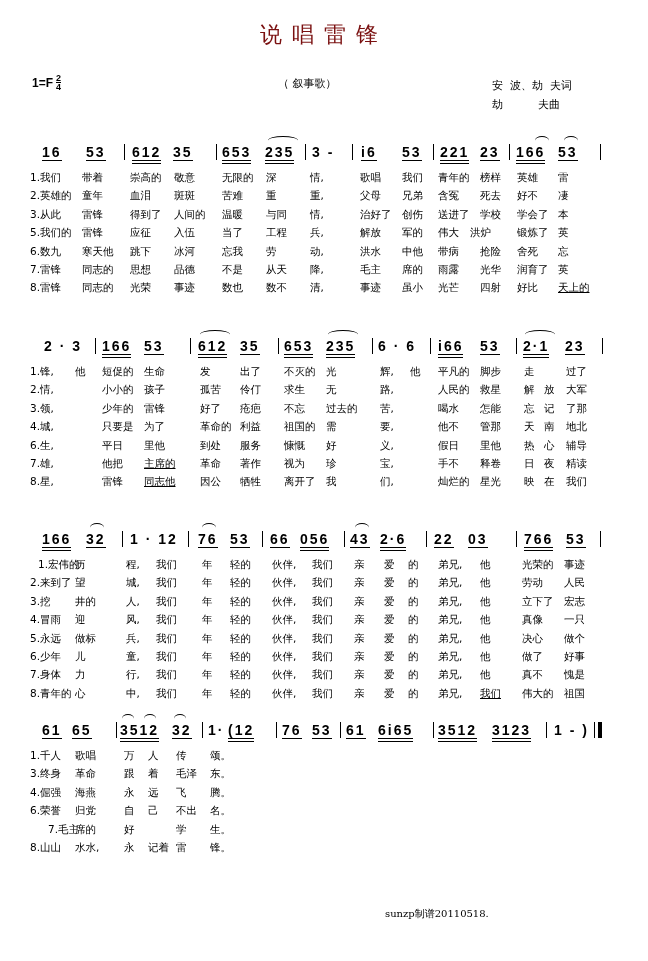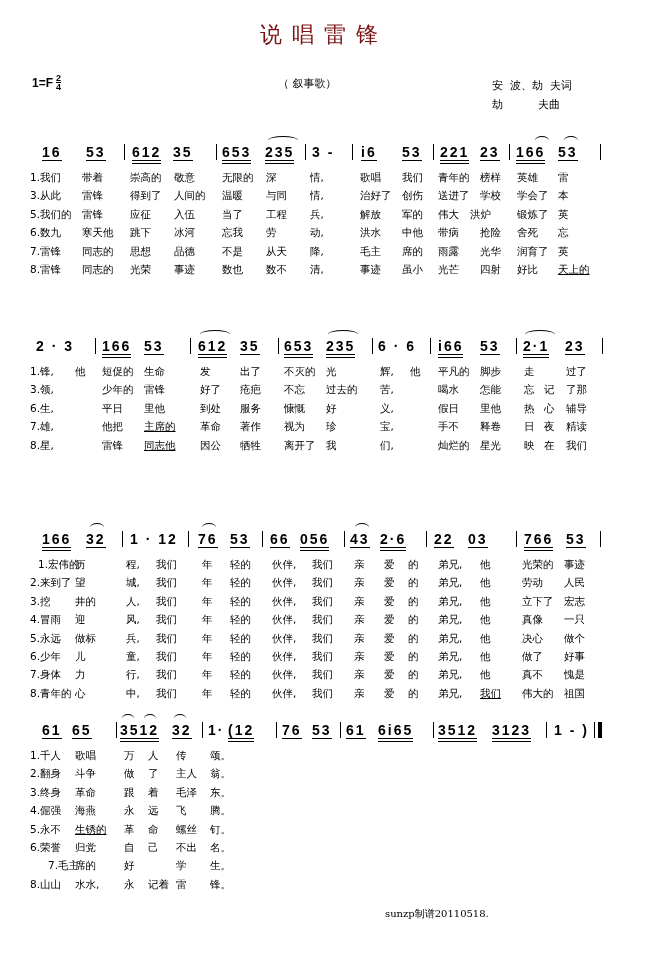--- a/index.html
+++ b/index.html
@@ -85,20 +85,35 @@
         <span class="lc" style="left:236px">深</span>
         <span class="lc" style="left:280px">情,</span>
         <span class="lc" style="left:330px">歌唱</span>
         <span class="lc" style="left:372px">我们</span>
         <span class="lc" style="left:408px">青年的</span>
         <span class="lc" style="left:450px">榜样</span>
         <span class="lc" style="left:487px">英雄</span>
         <span class="lc" style="left:528px">雷</span>
     </div>
     <div class="lrow">
+      <span class="lc" style="left:0">2.英雄的</span>
+        <span class="lc" style="left:52px">童年</span>
+        <span class="lc" style="left:100px">血泪</span>
+        <span class="lc" style="left:144px">斑斑</span>
+        <span class="lc" style="left:192px">苦难</span>
+        <span class="lc" style="left:236px">重</span>
+        <span class="lc" style="left:280px">重,</span>
+        <span class="lc" style="left:330px">父母</span>
+        <span class="lc" style="left:372px">兄弟</span>
+        <span class="lc" style="left:408px">含冤</span>
+        <span class="lc" style="left:450px">死去</span>
+        <span class="lc" style="left:487px">好不</span>
+        <span class="lc" style="left:528px">凄</span>
+    </div>
+    <div class="lrow">
       <span class="lc" style="left:0">3.从此</span>
         <span class="lc" style="left:52px">雷锋</span>
         <span class="lc" style="left:100px">得到了</span>
         <span class="lc" style="left:144px">人间的</span>
         <span class="lc" style="left:192px">温暖</span>
         <span class="lc" style="left:236px">与同</span>
         <span class="lc" style="left:280px">情,</span>
         <span class="lc" style="left:330px">治好了</span>
         <span class="lc" style="left:372px">创伤</span>
         <span class="lc" style="left:408px">送进了</span>
@@ -164,21 +179,21 @@
         <span class="lc" style="left:408px">光芒</span>
         <span class="lc" style="left:450px">四射</span>
         <span class="lc" style="left:487px">好比</span>
         <span class="lc uline" style="left:528px">天上的</span>
     </div>
   </div>
 </div>
 
 <div class="system" style="top:332px">
   <div class="notes">
-    <span class="m" style="left:36px">2 · 3</span>
+    <span class="m" style="left:44px">2 · 3</span>
     <span class="bar" style="left:95px"></span>
     <span class="m u2" style="left:102px">166</span>
     <span class="m u1" style="left:144px">53</span>
     <span class="bar" style="left:190px"></span>
     <span class="slur" style="left:200px;width:30px"></span>
     <span class="m u2" style="left:198px">612</span>
     <span class="m u1" style="left:240px">35</span>
     <span class="bar" style="left:278px"></span>
     <span class="m u2" style="left:284px">653</span>
     <span class="slur" style="left:328px;width:30px"></span>
@@ -206,35 +221,69 @@
         <span class="lc" style="left:296px">光</span>
         <span class="lc" style="left:350px">辉,</span>
         <span class="lc" style="left:380px">他</span>
         <span class="lc" style="left:408px">平凡的</span>
         <span class="lc" style="left:450px">脚步</span>
         <span class="lc" style="left:494px">走</span>
         <span class="lc" style="left:514px"></span>
         <span class="lc" style="left:536px">过了</span>
       </div>
     <div class="lrow">
+        <span class="lc" style="left:0">2.情,</span>
+        <span class="lc" style="left:45px"></span>
+        <span class="lc" style="left:72px">小小的</span>
+        <span class="lc" style="left:114px">孩子</span>
+        <span class="lc" style="left:170px">孤苦</span>
+        <span class="lc" style="left:210px">伶仃</span>
+        <span class="lc" style="left:254px">求生</span>
+        <span class="lc" style="left:296px">无</span>
+        <span class="lc" style="left:350px">路,</span>
+        <span class="lc" style="left:380px"></span>
+        <span class="lc" style="left:408px">人民的</span>
+        <span class="lc" style="left:450px">救星</span>
+        <span class="lc" style="left:494px">解</span>
+        <span class="lc" style="left:514px">放</span>
+        <span class="lc" style="left:536px">大军</span>
+      </div>
+    <div class="lrow">
         <span class="lc" style="left:0">3.领,</span>
         <span class="lc" style="left:45px"></span>
         <span class="lc" style="left:72px">少年的</span>
         <span class="lc" style="left:114px">雷锋</span>
         <span class="lc" style="left:170px">好了</span>
         <span class="lc" style="left:210px">疮疤</span>
         <span class="lc" style="left:254px">不忘</span>
         <span class="lc" style="left:296px">过去的</span>
         <span class="lc" style="left:350px">苦,</span>
         <span class="lc" style="left:380px"></span>
         <span class="lc" style="left:408px">喝水</span>
         <span class="lc" style="left:450px">怎能</span>
         <span class="lc" style="left:494px">忘</span>
         <span class="lc" style="left:514px">记</span>
         <span class="lc" style="left:536px">了那</span>
+      </div>
+    <div class="lrow">
+        <span class="lc" style="left:0">4.城,</span>
+        <span class="lc" style="left:45px"></span>
+        <span class="lc" style="left:72px">只要是</span>
+        <span class="lc" style="left:114px">为了</span>
+        <span class="lc" style="left:170px">革命的</span>
+        <span class="lc" style="left:210px">利益</span>
+        <span class="lc" style="left:254px">祖国的</span>
+        <span class="lc" style="left:296px">需</span>
+        <span class="lc" style="left:350px">要,</span>
+        <span class="lc" style="left:380px"></span>
+        <span class="lc" style="left:408px">他不</span>
+        <span class="lc" style="left:450px">管那</span>
+        <span class="lc" style="left:494px">天</span>
+        <span class="lc" style="left:514px">南</span>
+        <span class="lc" style="left:536px">地北</span>
       </div>
     <div class="lrow">
         <span class="lc" style="left:0">6.生,</span>
         <span class="lc" style="left:45px"></span>
         <span class="lc" style="left:72px">平日</span>
         <span class="lc" style="left:114px">里他</span>
         <span class="lc" style="left:170px">到处</span>
         <span class="lc" style="left:210px">服务</span>
         <span class="lc" style="left:254px">慷慨</span>
         <span class="lc" style="left:296px">好</span>
@@ -478,52 +527,36 @@
   <div class="lyrics">
     <div class="lrow">
         <span class="lc" style="left:0">1.千人</span>
         <span class="lc" style="left:45px">歌唱</span>
         <span class="lc" style="left:94px">万</span>
         <span class="lc" style="left:118px">人</span>
         <span class="lc" style="left:146px">传</span>
         <span class="lc" style="left:180px">颂。</span>
       </div>
     <div class="lrow">
-        <span class="lc" style="left:0">2.翻身</span>
-        <span class="lc" style="left:45px">斗争</span>
-        <span class="lc" style="left:94px">做</span>
-        <span class="lc" style="left:118px">了</span>
-        <span class="lc" style="left:146px">主人</span>
-        <span class="lc" style="left:180px">翁。</span>
-      </div>
-    <div class="lrow">
         <span class="lc" style="left:0">3.终身</span>
         <span class="lc" style="left:45px">革命</span>
         <span class="lc" style="left:94px">跟</span>
         <span class="lc" style="left:118px">着</span>
         <span class="lc" style="left:146px">毛泽</span>
         <span class="lc" style="left:180px">东。</span>
       </div>
     <div class="lrow">
         <span class="lc" style="left:0">4.倔强</span>
         <span class="lc" style="left:45px">海燕</span>
         <span class="lc" style="left:94px">永</span>
         <span class="lc" style="left:118px">远</span>
         <span class="lc" style="left:146px">飞</span>
         <span class="lc" style="left:180px">腾。</span>
       </div>
     <div class="lrow">
-        <span class="lc" style="left:0">5.永不</span>
-        <span class="lc uline" style="left:45px">生锈的</span>
-        <span class="lc" style="left:94px">革</span>
-        <span class="lc" style="left:118px">命</span>
-        <span class="lc" style="left:146px">螺丝</span>
-        <span class="lc" style="left:180px">钉。</span>
-      </div>
-    <div class="lrow">
         <span class="lc" style="left:0">6.荣誉</span>
         <span class="lc" style="left:45px">归党</span>
         <span class="lc" style="left:94px">自</span>
         <span class="lc" style="left:118px">己</span>
         <span class="lc" style="left:146px">不出</span>
         <span class="lc" style="left:180px">名。</span>
       </div>
     <div class="lrow">
         <span class="lc" style="left:18px">7.毛主</span>
         <span class="lc" style="left:45px">席的</span>

